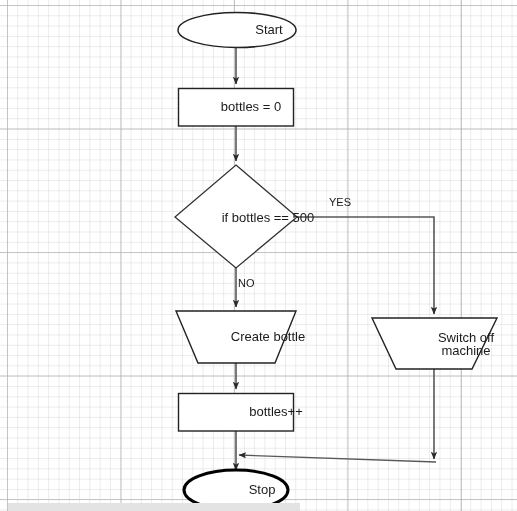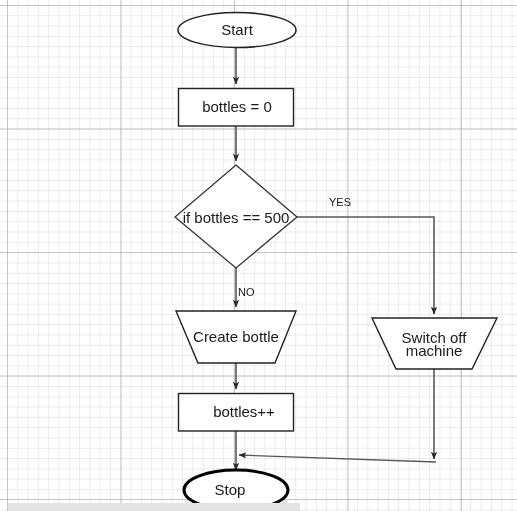--- a/index.html
+++ b/index.html
@@ -42,25 +42,26 @@
       7px 5px;
   }
   #diagram-svg {
     position: absolute;
     left: 0;
     top: 0;
   }
   .node-label {
     position: absolute;
     color: #1a1a1a;
-    font-size: 15px;
+    font-size: 13px;
     line-height: 13px;
     text-align: center;
     white-space: pre-line;
     pointer-events: none;
+    margin-left: 32px;
   }
   .edge-label {
     position: absolute;
     color: #1a1a1a;
     font-size: 11px;
     line-height: 13px;
     text-align: left;
     white-space: nowrap;
   }
   #bottom-bar {
@@ -120,32 +121,32 @@
 
     <polygon points="372,318 497,318 472,369 396,369" fill="#ffffff" stroke="#222222" stroke-width="1.4"></polygon>
 
     <rect x="178.5" y="393.5" width="115" height="37.5" fill="#ffffff" stroke="#222222" stroke-width="1.4"></rect>
 
     <ellipse cx="236" cy="490" rx="52" ry="20" fill="#ffffff" stroke="#000000" stroke-width="3"></ellipse>
   </svg>
 
   <div class="node-label" style="left:177px; top:23px; width:120px;">Start</div>
 
-  <div class="node-label" style="left:179px; top:100px; width:116px;">bottles = 0</div>
+  <div class="node-label" style="left:161px; top:100px; width:116px;">bottles = 0</div>
 
   <div class="node-label" style="left:166px; top:211px; width:140px;">if bottles == 500</div>
 
   <div class="node-label" style="left:374px; top:331px; width:120px;">Switch off
 machine</div>
 
   <div class="node-label" style="left:176px; top:330px; width:120px;">Create bottle</div>
 
   <div class="node-label" style="left:194px; top:405px; width:100px;">bottles++</div>
 
   <div class="node-label" style="left:184px; top:483px; width:92px;">Stop</div>
 
   <div class="edge-label" style="left:329px; top:196px;">YES</div>
 
-  <div class="edge-label" style="left:238px; top:286px;">NO</div>
+  <div class="edge-label" style="left:238px; top:277px;">NO</div>
 
   <div id="bottom-bar"></div>
 
 </div>
 
 </body></html>

